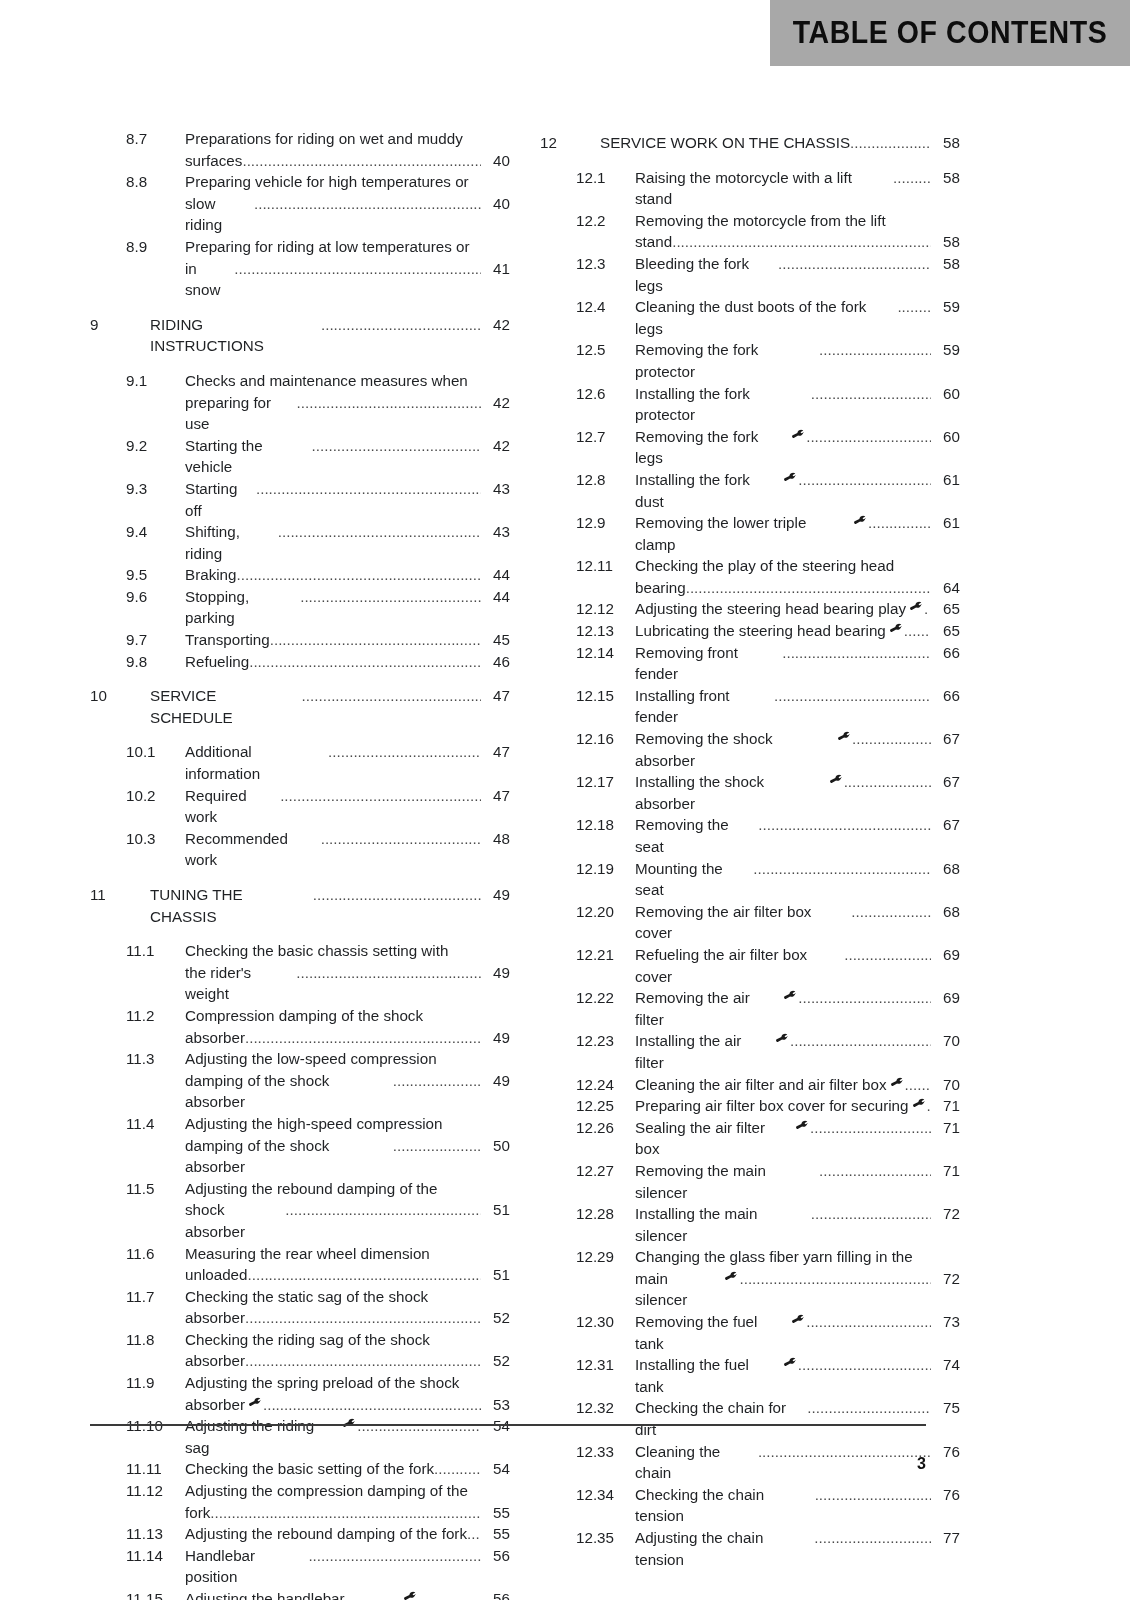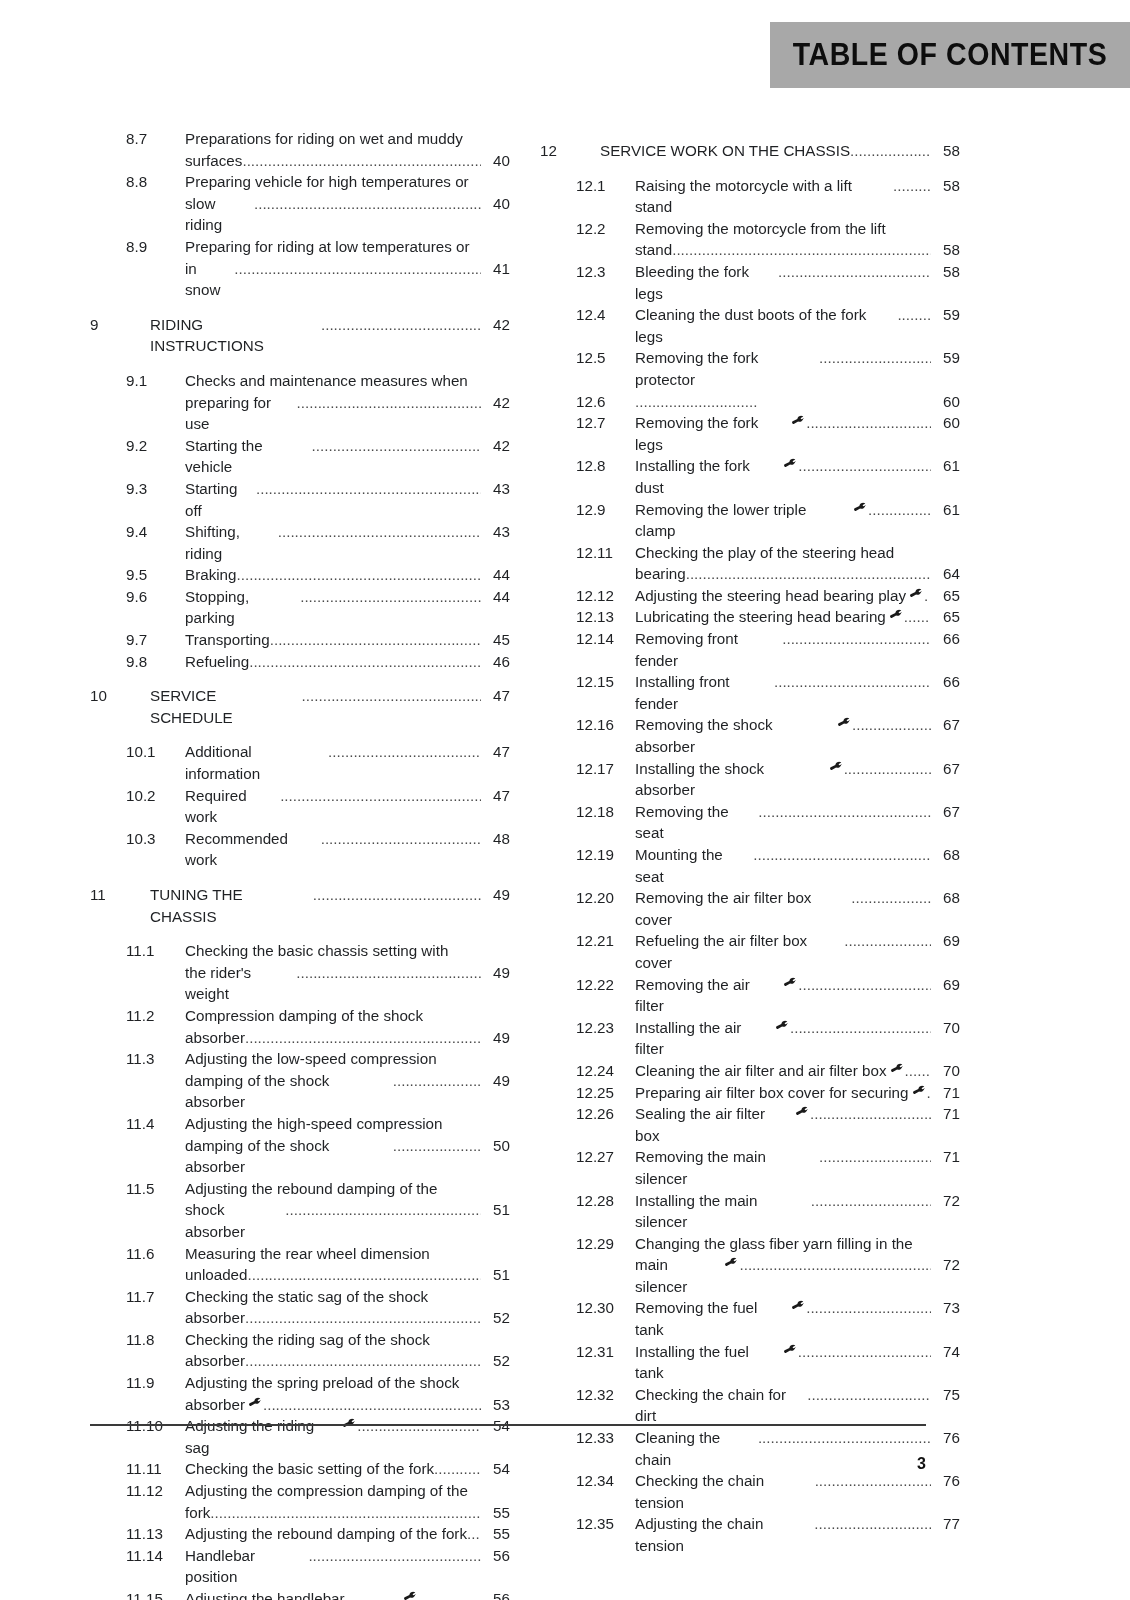--- a/index.html
+++ b/index.html
@@ -12,21 +12,21 @@
     height: 1600px;
     font-family: "Liberation Sans", sans-serif;
     color: #1c1c1c;
     position: relative;
     overflow: hidden;
   }
 
   
   #header-banner {
     position: absolute;
-    top: 22px;
+    top: 0;
     left: 770px;
     width: 360px;
     height: 66px;
     background: #a8a8a8;
     display: flex;
     align-items: center;
     justify-content: center;
   }
   #header-title {
     font-family: "Liberation Sans Narrow", "Liberation Sans", sans-serif;
@@ -57,21 +57,21 @@
     align-items: flex-start;
     font-size: 15.2px;
     line-height: 21.6px;
     color: #1f2124;
   }
   .toc-entry.level-1 {
     margin-top: 13px;
     margin-bottom: 13px;
   }
   .toc-entry.level-1:first-child {
-    margin-top: 12px;
+    margin-top: 4px;
   }
   .toc-entry.level-2 .num {
     padding-left: 36px;
   }
   .num {
     width: 95px;
     flex: 0 0 95px;
     box-sizing: border-box;
     white-space: nowrap;
   }
@@ -559,20 +559,21 @@
             <span>Removing the fork protector</span>
             <span class="fill"><span class="dotfill">...........................</span></span>
             <span class="pg">59</span>
           </div>
         </div>
       </div>
       <div class="toc-entry level-2">
         <div class="num">12.6</div>
         <div class="body">
           <div class="line">
+            <span>Installing the fork protector</span>
             <span class="fill"><span class="dotfill">.............................</span></span>
             <span class="pg">60</span>
           </div>
         </div>
       </div>
       <div class="toc-entry level-2">
         <div class="num">12.7</div>
         <div class="body">
           <div class="line">
             <span>Removing the fork legs</span>

